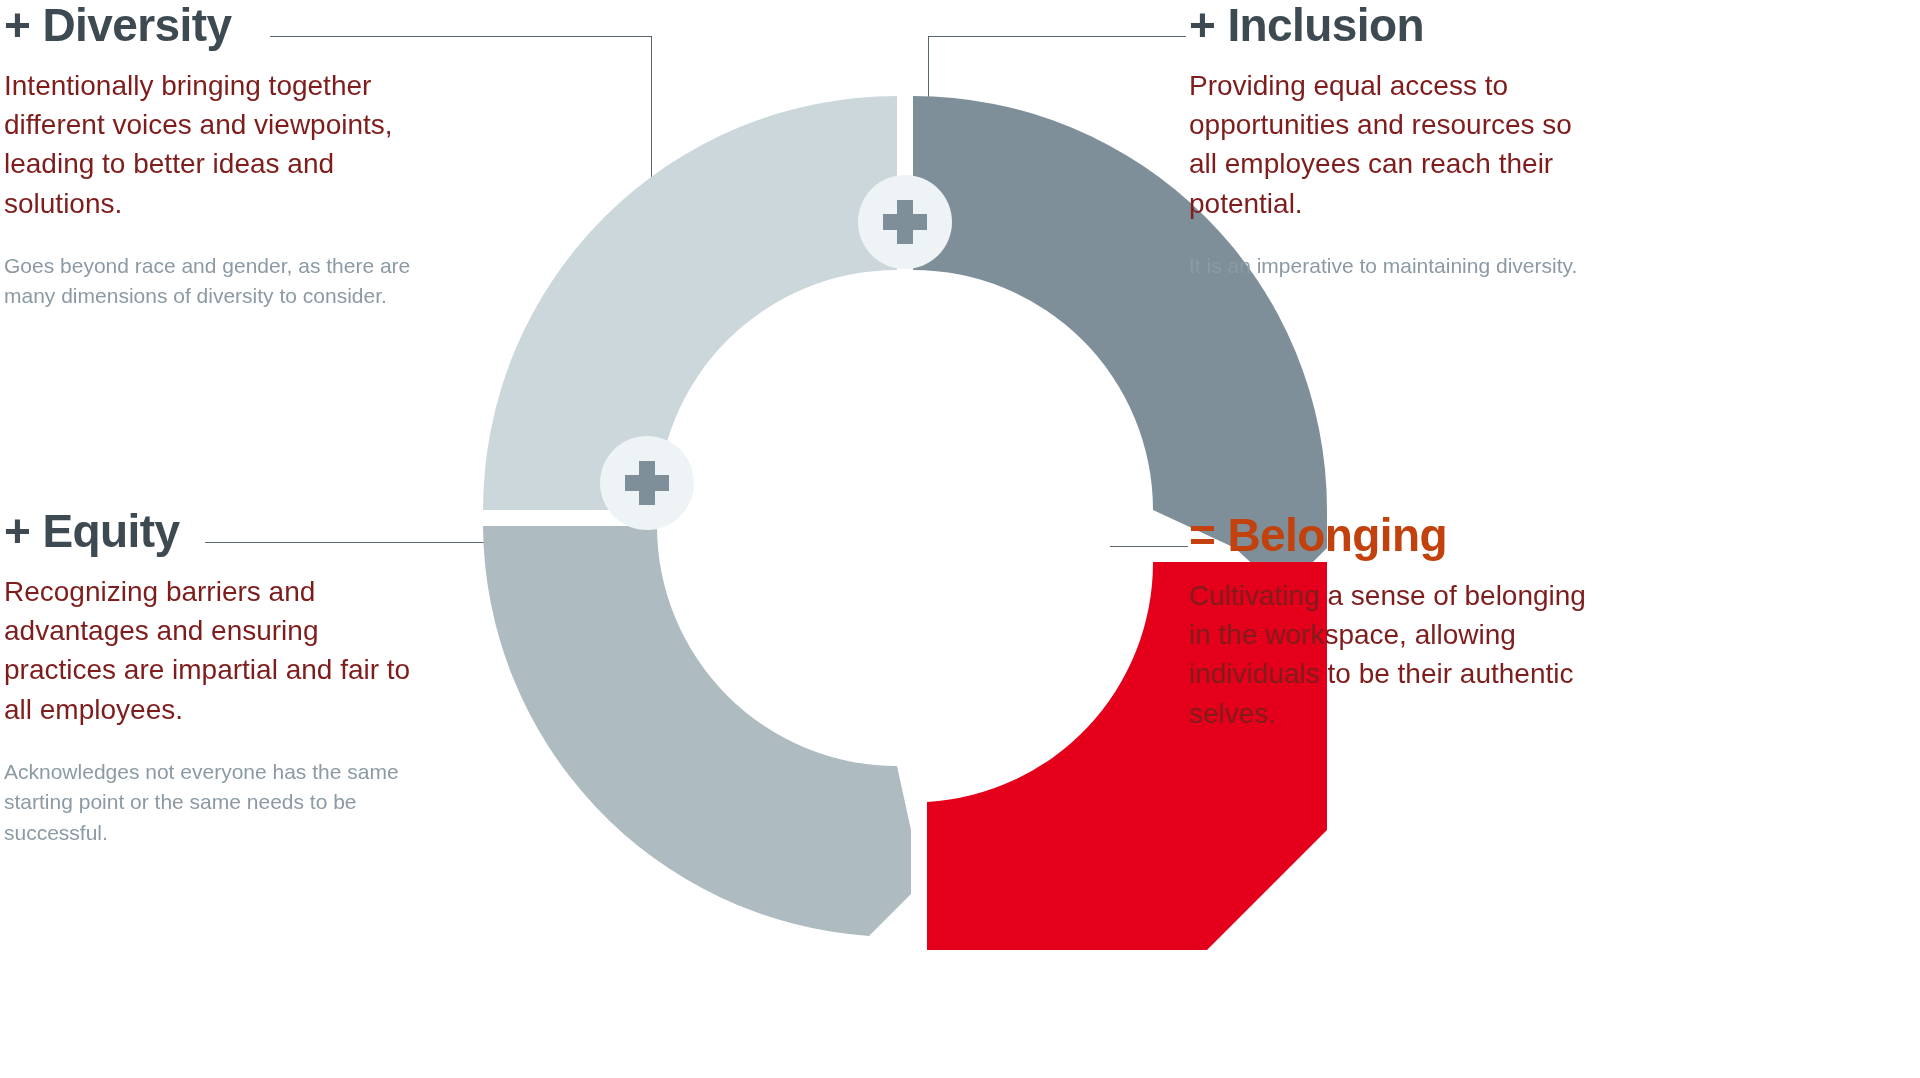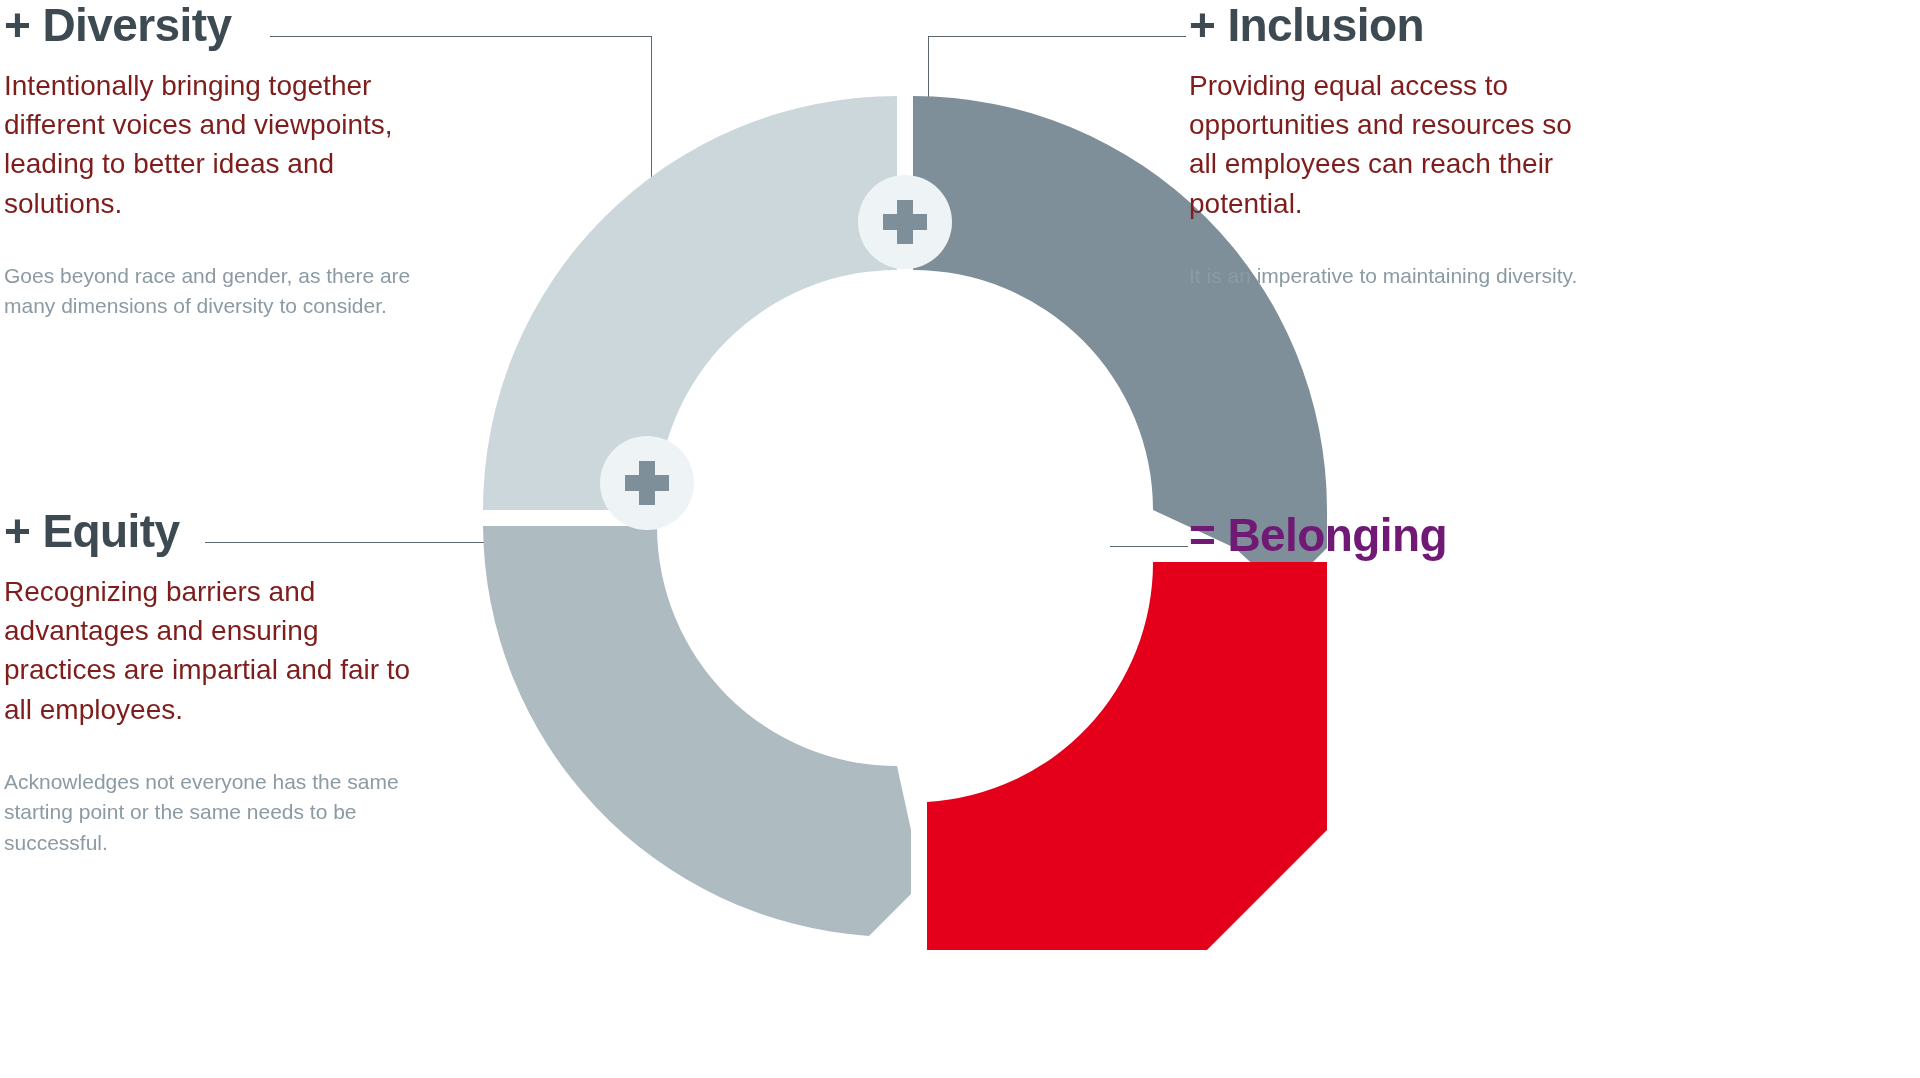--- a/index.html
+++ b/index.html
@@ -27,36 +27,36 @@
   .quad { position: absolute; }
 
   .quad-title {
     font-size: 46px;
     font-weight: bold;
     letter-spacing: -0.6px;
     line-height: 1.0;
     white-space: nowrap;
     color: #3e4a52;
   }
-  .quad-title.red { color: #701a75; }
+  .quad-title.red { color: #c2410c; }
 
   .quad-body {
     font-size: 28px;
     line-height: 1.40;
     color: #7f1d1d;
     font-weight: 400;
     margin-top: 18px;
   }
 
   .quad-note {
     font-size: 21px;
     line-height: 1.45;
     color: #8b9aa3;
     font-weight: 400;
-    margin-top: 38px;
+    margin-top: 28px;
   }
 
   
   #quad-diversity  { left: 4px;   top: 2px;   width: 430px; }
   #quad-inclusion  { left: 1189px; top: 2px;  width: 420px; }
   #quad-equity     { left: 4px;   top: 508px; width: 430px; }
   #quad-belonging  { left: 1189px; top: 512px; width: 420px; }
 
   #quad-inclusion .quad-body { width: 400px; }
 
@@ -142,15 +142,16 @@
   </div>
 
   <div class="quad" id="quad-equity">
     <div class="quad-title">+ Equity</div>
     <div class="quad-body">Recognizing barriers and advantages and ensuring practices are impartial and fair to all employees.</div>
     <div class="quad-note">Acknowledges not everyone has the same starting point or the same needs to be successful.</div>
   </div>
 
   <div class="quad" id="quad-belonging">
     <div class="quad-title red">= Belonging</div>
+    <div class="quad-body">Cultivating a sense of belonging in the workspace, allowing individuals to be their authentic selves.</div>
   </div>
 
 </div>
 
 </body></html>

